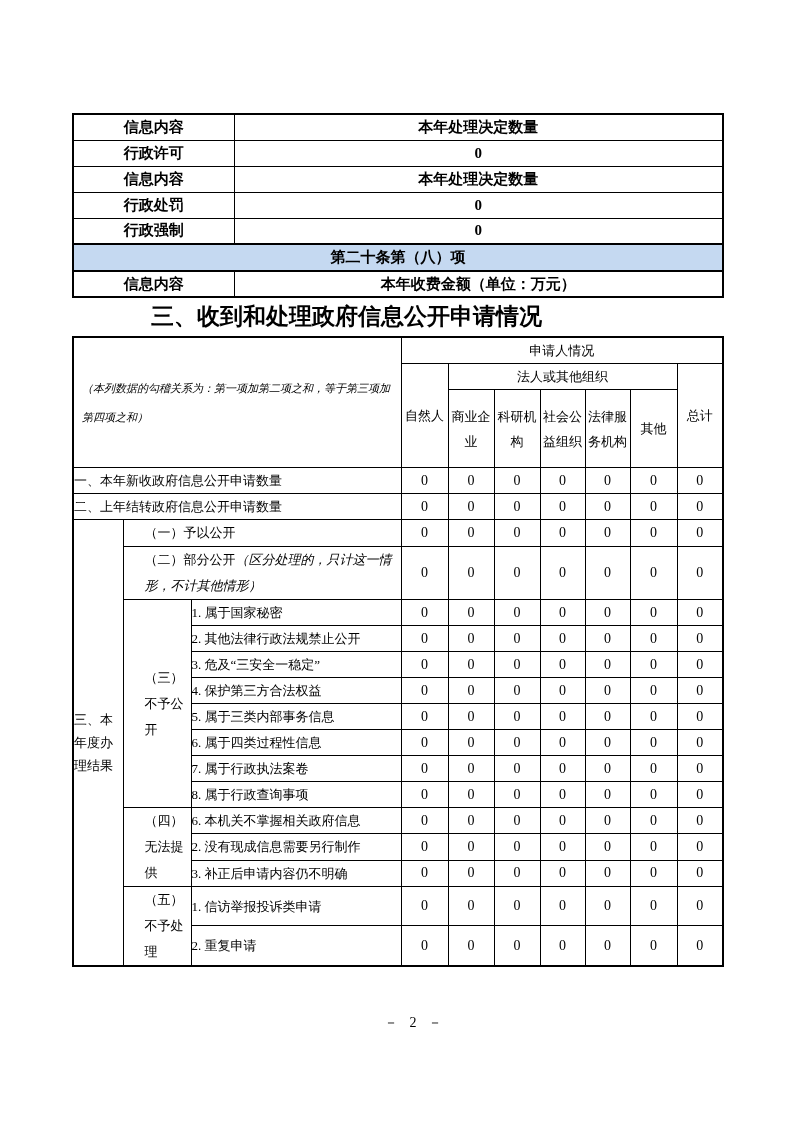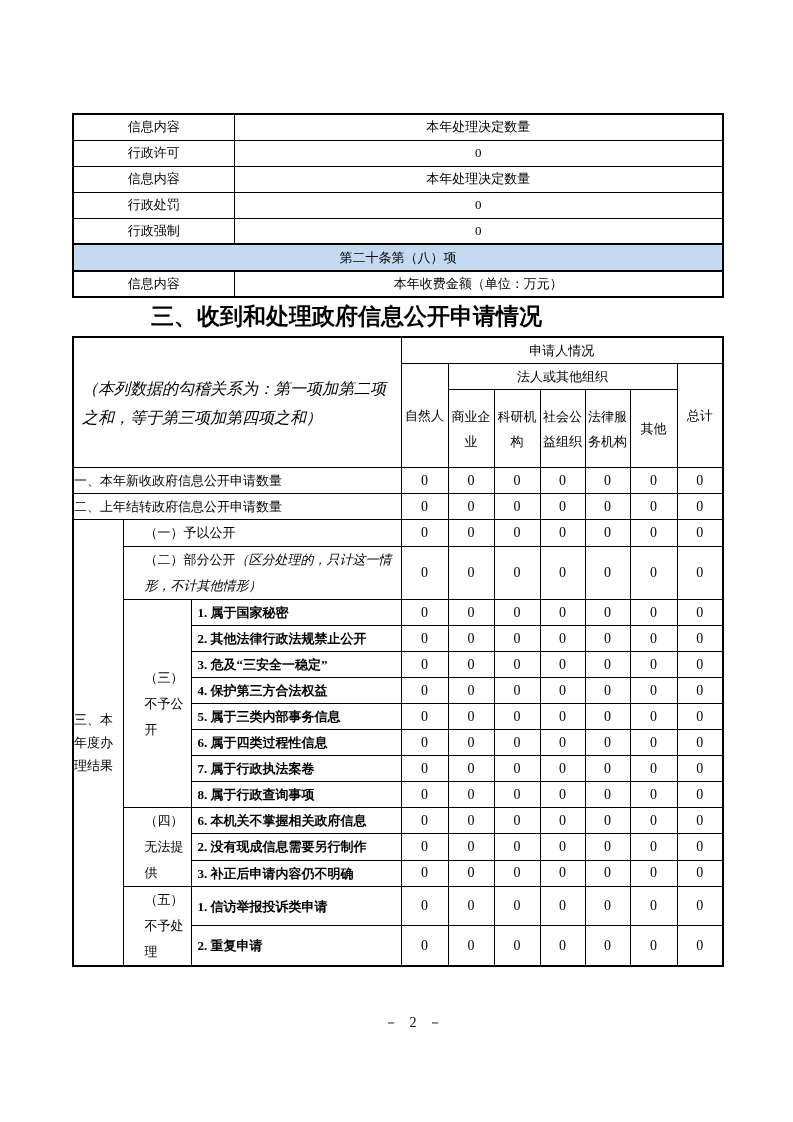--- a/index.html
+++ b/index.html
@@ -12,21 +12,21 @@
     position: relative;
     overflow: hidden;
   }
   .page-content { position: absolute; left: 72px; top: 113px; width: 650px; }
 
   table { border-collapse: collapse; table-layout: fixed; width: 650px; }
   td { border: 1px solid #000; vertical-align: middle; padding: 0; overflow: hidden; }
 
   
   .t1 { border: 2px solid #000; }
-  .t1 td { height: 26px; font-size: 13px; text-align: center; }
+  .t1 td { height: 26px; font-size: 15px; text-align: center; font-weight: bold; }
   .t1 tr.band td {
     background: #c5d9f1;
     border-top: 2px solid #000;
     border-bottom: 2px solid #000;
     height: 27px;
   }
 
   
   .heading {
     margin: 7px 0 9px 0;
@@ -43,29 +43,29 @@
   .t2 td { font-size: 13px; }
   .t2 tr.h1 td { height: 20px; }
   .t2 tr.h2 td { height: 24px; }
   .t2 tr.h3 td { height: 78px; }
   .t2 tbody tr.r td { height: 25px; }
   .t2 tbody tr.r2 td { height: 51px; }
 
   .t2 .hc { text-align: center; line-height: 25px; }
   .t2 .note {
     font-style: italic;
-    font-size: 16px;
+    font-size: 11px;
     text-align: left;
     padding: 0 6px 0 8px;
     line-height: 29px;
   }
   .t2 .lbl  { text-align: left; padding-left: 0;  line-height: 25px; }
   .t2 .glbl { text-align: left; padding-left: 21px;  line-height: 26px; font-family: Liberation Serif, serif; }
   .t2 .grpA { text-align: left;  line-height: 23px; }
-  .t2 .item { text-align: left; padding-left: 6px;  line-height: 25px; font-weight: bold; }
+  .t2 .item { text-align: left;  line-height: 25px; }
   .t2 .note-part { font-style: italic; }
   .t2 td.num { text-align: center; font-size: 14px; }
 
   
   .footer {
     margin-top: 47px;
     width: 650px;
     text-align: center;
     font-size: 14px;
     letter-spacing: 4px;

